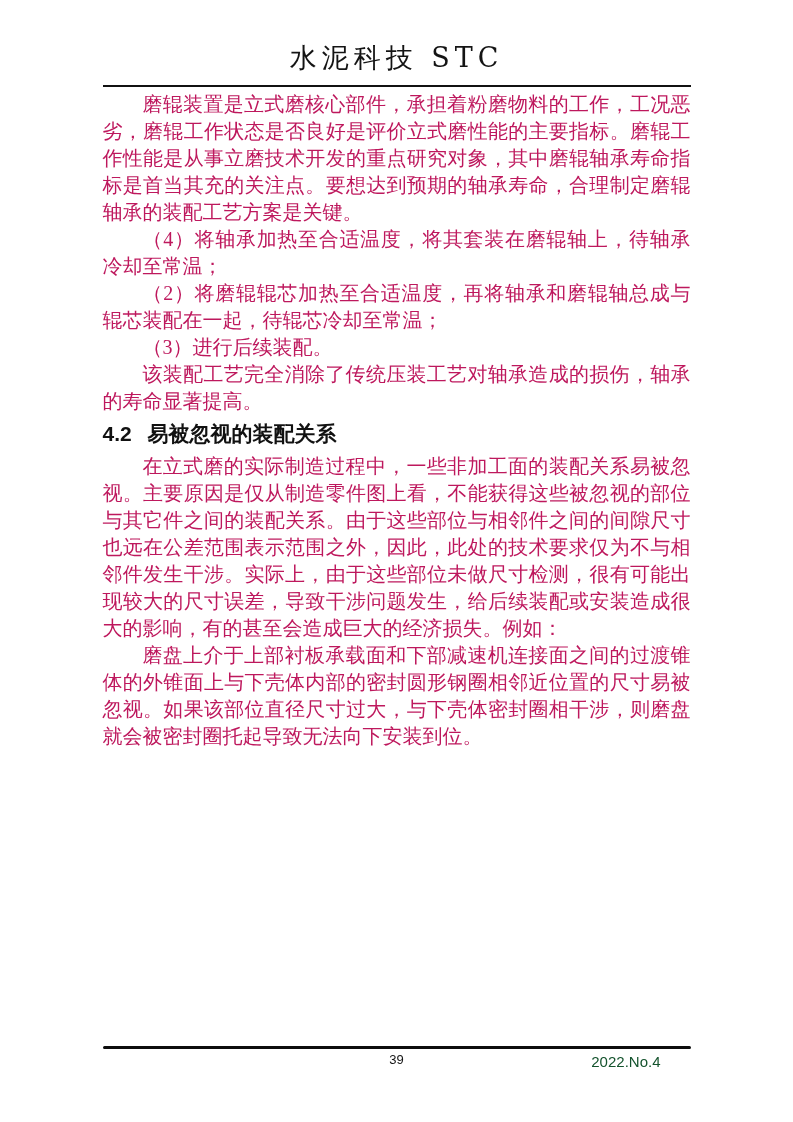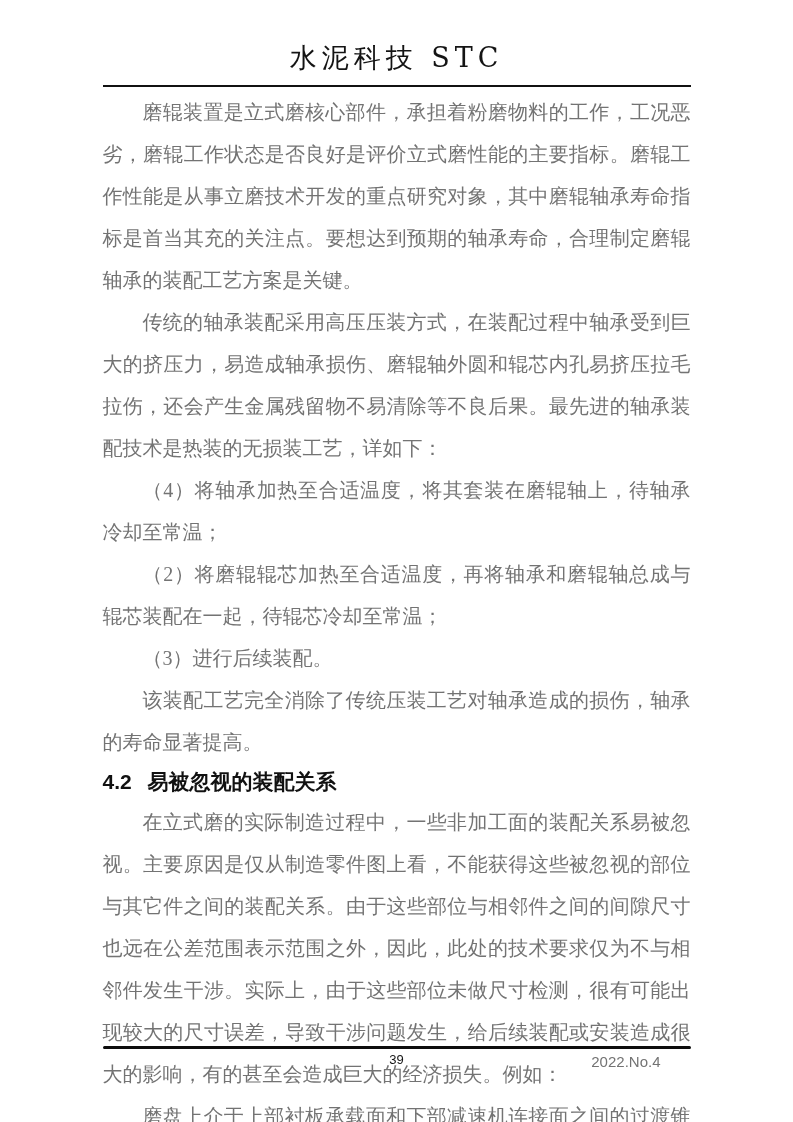--- a/index.html
+++ b/index.html
@@ -27,24 +27,24 @@
   .header-rule {
     margin-top: 9px;
     height: 0;
     border-top: 2px solid #111111;
   }
   .article-body {
     padding: 4px 62px 0 62px;
   }
   .para {
     font-size: 20px;
-    line-height: 42px;
+    line-height: 27px;
     text-indent: 2em;
     text-align: justify;
-    color: #737373;
+    color: #be185d;
   }
   .section-heading {
     font-family: Liberation Sans, sans-serif;
     font-weight: bold;
     font-size: 21px;
     line-height: 37.6px;
     color: #111111;
   }
   .section-heading .sec-num { margin-right: 0.75em; }
   .page-footer {
@@ -68,36 +68,35 @@
     display: block;
     text-align: center;
     font-size: 13px;
     color: #151515;
   }
   .issue-label {
     position: absolute;
     right: 30px;
     top: 1px;
     font-size: 15px;
-    color: #737373;
+    color: #14532d;
   }
 </style>
 </head>
 <body>
 
 <div class="page">
 
   <header class="page-header">
     <div class="journal-title">水泥科技 STC</div>
     <div class="header-rule"></div>
   </header>
 
   <main class="article-body">
     <p class="para">磨辊装置是立式磨核心部件，承担着粉磨物料的工作，工况恶劣，磨辊工作状态是否良好是评价立式磨性能的主要指标。磨辊工作性能是从事立磨技术开发的重点研究对象，其中磨辊轴承寿命指标是首当其充的关注点。要想达到预期的轴承寿命，合理制定磨辊轴承的装配工艺方案是关键。</p>
-    <p class="para">传统的轴承装配采用高压压装方式，在装配过程中轴承受到巨大的挤压力，易造成轴承损伤、磨辊轴外圆和辊芯内孔易挤压拉毛拉伤，还会产生金属残留物不易清除等不良后果。最先进的轴承装配技术是热装的无损装工艺，详如下：</p>
     <p class="para">（4）将轴承加热至合适温度，将其套装在磨辊轴上，待轴承冷却至常温；</p>
     <p class="para">（2）将磨辊辊芯加热至合适温度，再将轴承和磨辊轴总成与辊芯装配在一起，待辊芯冷却至常温；</p>
     <p class="para">（3）进行后续装配。</p>
     <p class="para">该装配工艺完全消除了传统压装工艺对轴承造成的损伤，轴承的寿命显著提高。</p>
 
     <h2 class="section-heading">
       <span class="sec-num">4.2</span><span>易被忽视的装配关系</span>
     </h2>
 
     <p class="para">在立式磨的实际制造过程中，一些非加工面的装配关系易被忽视。主要原因是仅从制造零件图上看，不能获得这些被忽视的部位与其它件之间的装配关系。由于这些部位与相邻件之间的间隙尺寸也远在公差范围表示范围之外，因此，此处的技术要求仅为不与相邻件发生干涉。实际上，由于这些部位未做尺寸检测，很有可能出现较大的尺寸误差，导致干涉问题发生，给后续装配或安装造成很大的影响，有的甚至会造成巨大的经济损失。例如：</p>

